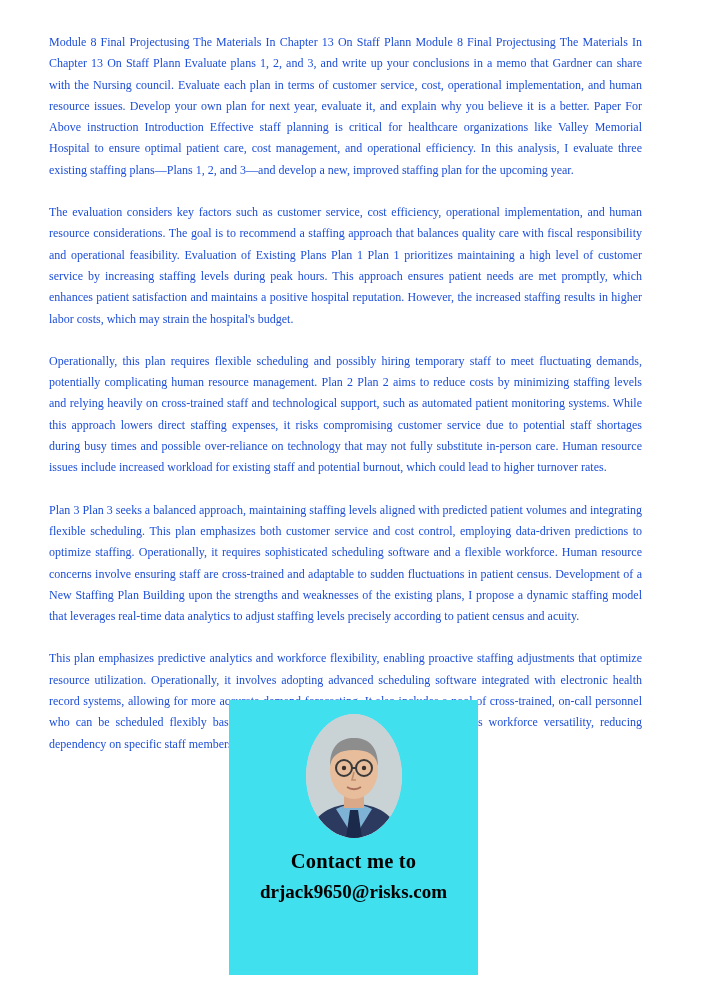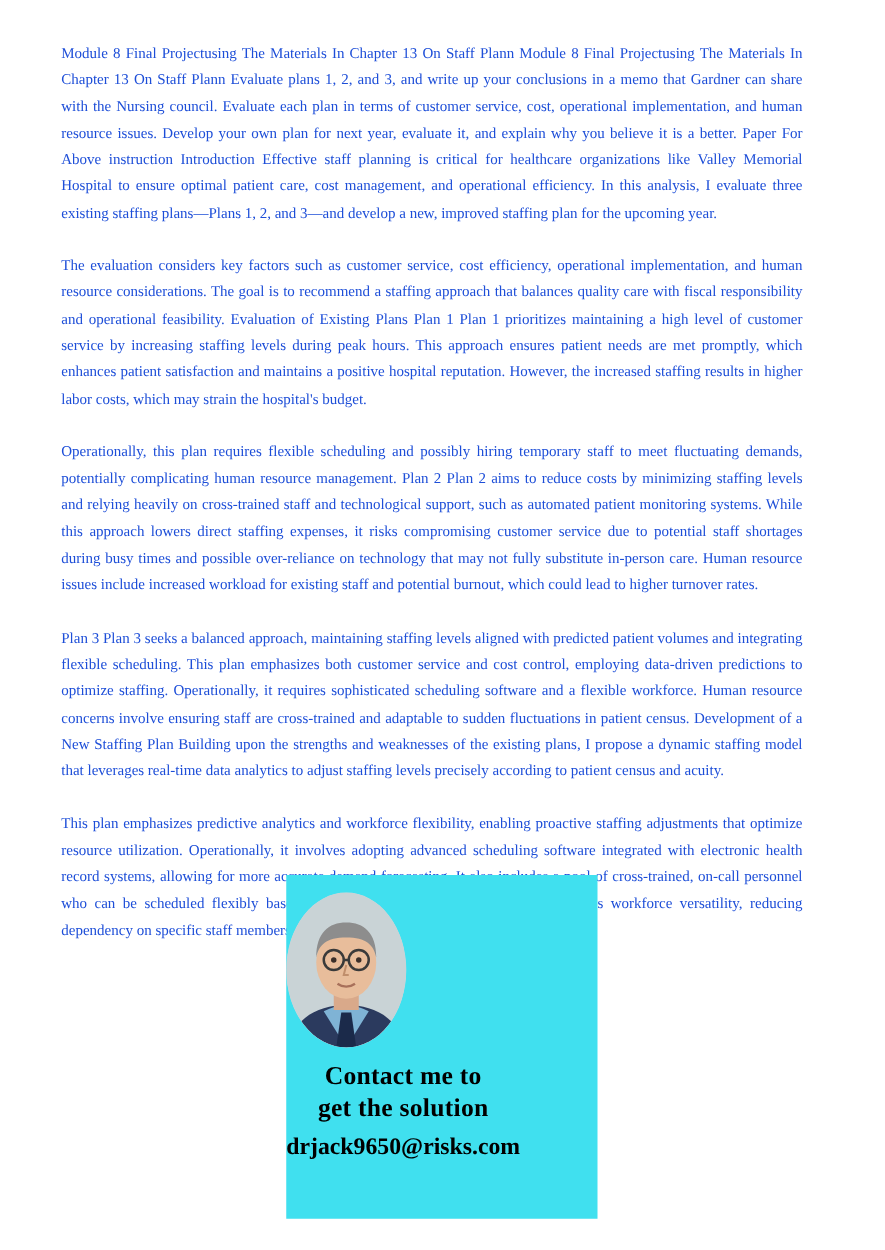--- a/index.html
+++ b/index.html
@@ -41,21 +41,21 @@
   .overlay-card {
     position: absolute;
     left: 229px;
     top: 700px;
     width: 249px;
     height: 275px;
     background: #40e0ef;
     box-sizing: border-box;
     display: flex;
     flex-direction: column;
-    align-items: flex-start;
+    align-items: center;
     padding-top: 14px;
     overflow: hidden;
   }
   .avatar {
     width: 96px;
     height: 124px;
     border-radius: 50% / 50%;
     overflow: hidden;
     position: relative;
     background: #cfd8dc;
@@ -125,16 +125,15 @@
         <circle cx="38" cy="54" r="2.2" fill="#3b2f2a"></circle>
         <circle cx="58" cy="54" r="2.2" fill="#3b2f2a"></circle>
 
         <path d="M48 58 L46 66 L50 66" fill="none" stroke="#c08e6c" stroke-width="1.6"></path>
         <path d="M41 73 C45 76 51 76 55 73" fill="none" stroke="#a8705a" stroke-width="1.8"></path>
       </g>
     </svg>
   </div>
   <div class="overlay-text">
     <div class="overlay-line1">Contact me to</div>
-    <div class="overlay-line2">get the solution</div>
     <div class="overlay-email">drjack9650@risks.com</div>
   </div>
 </div>
 
 </body></html>

